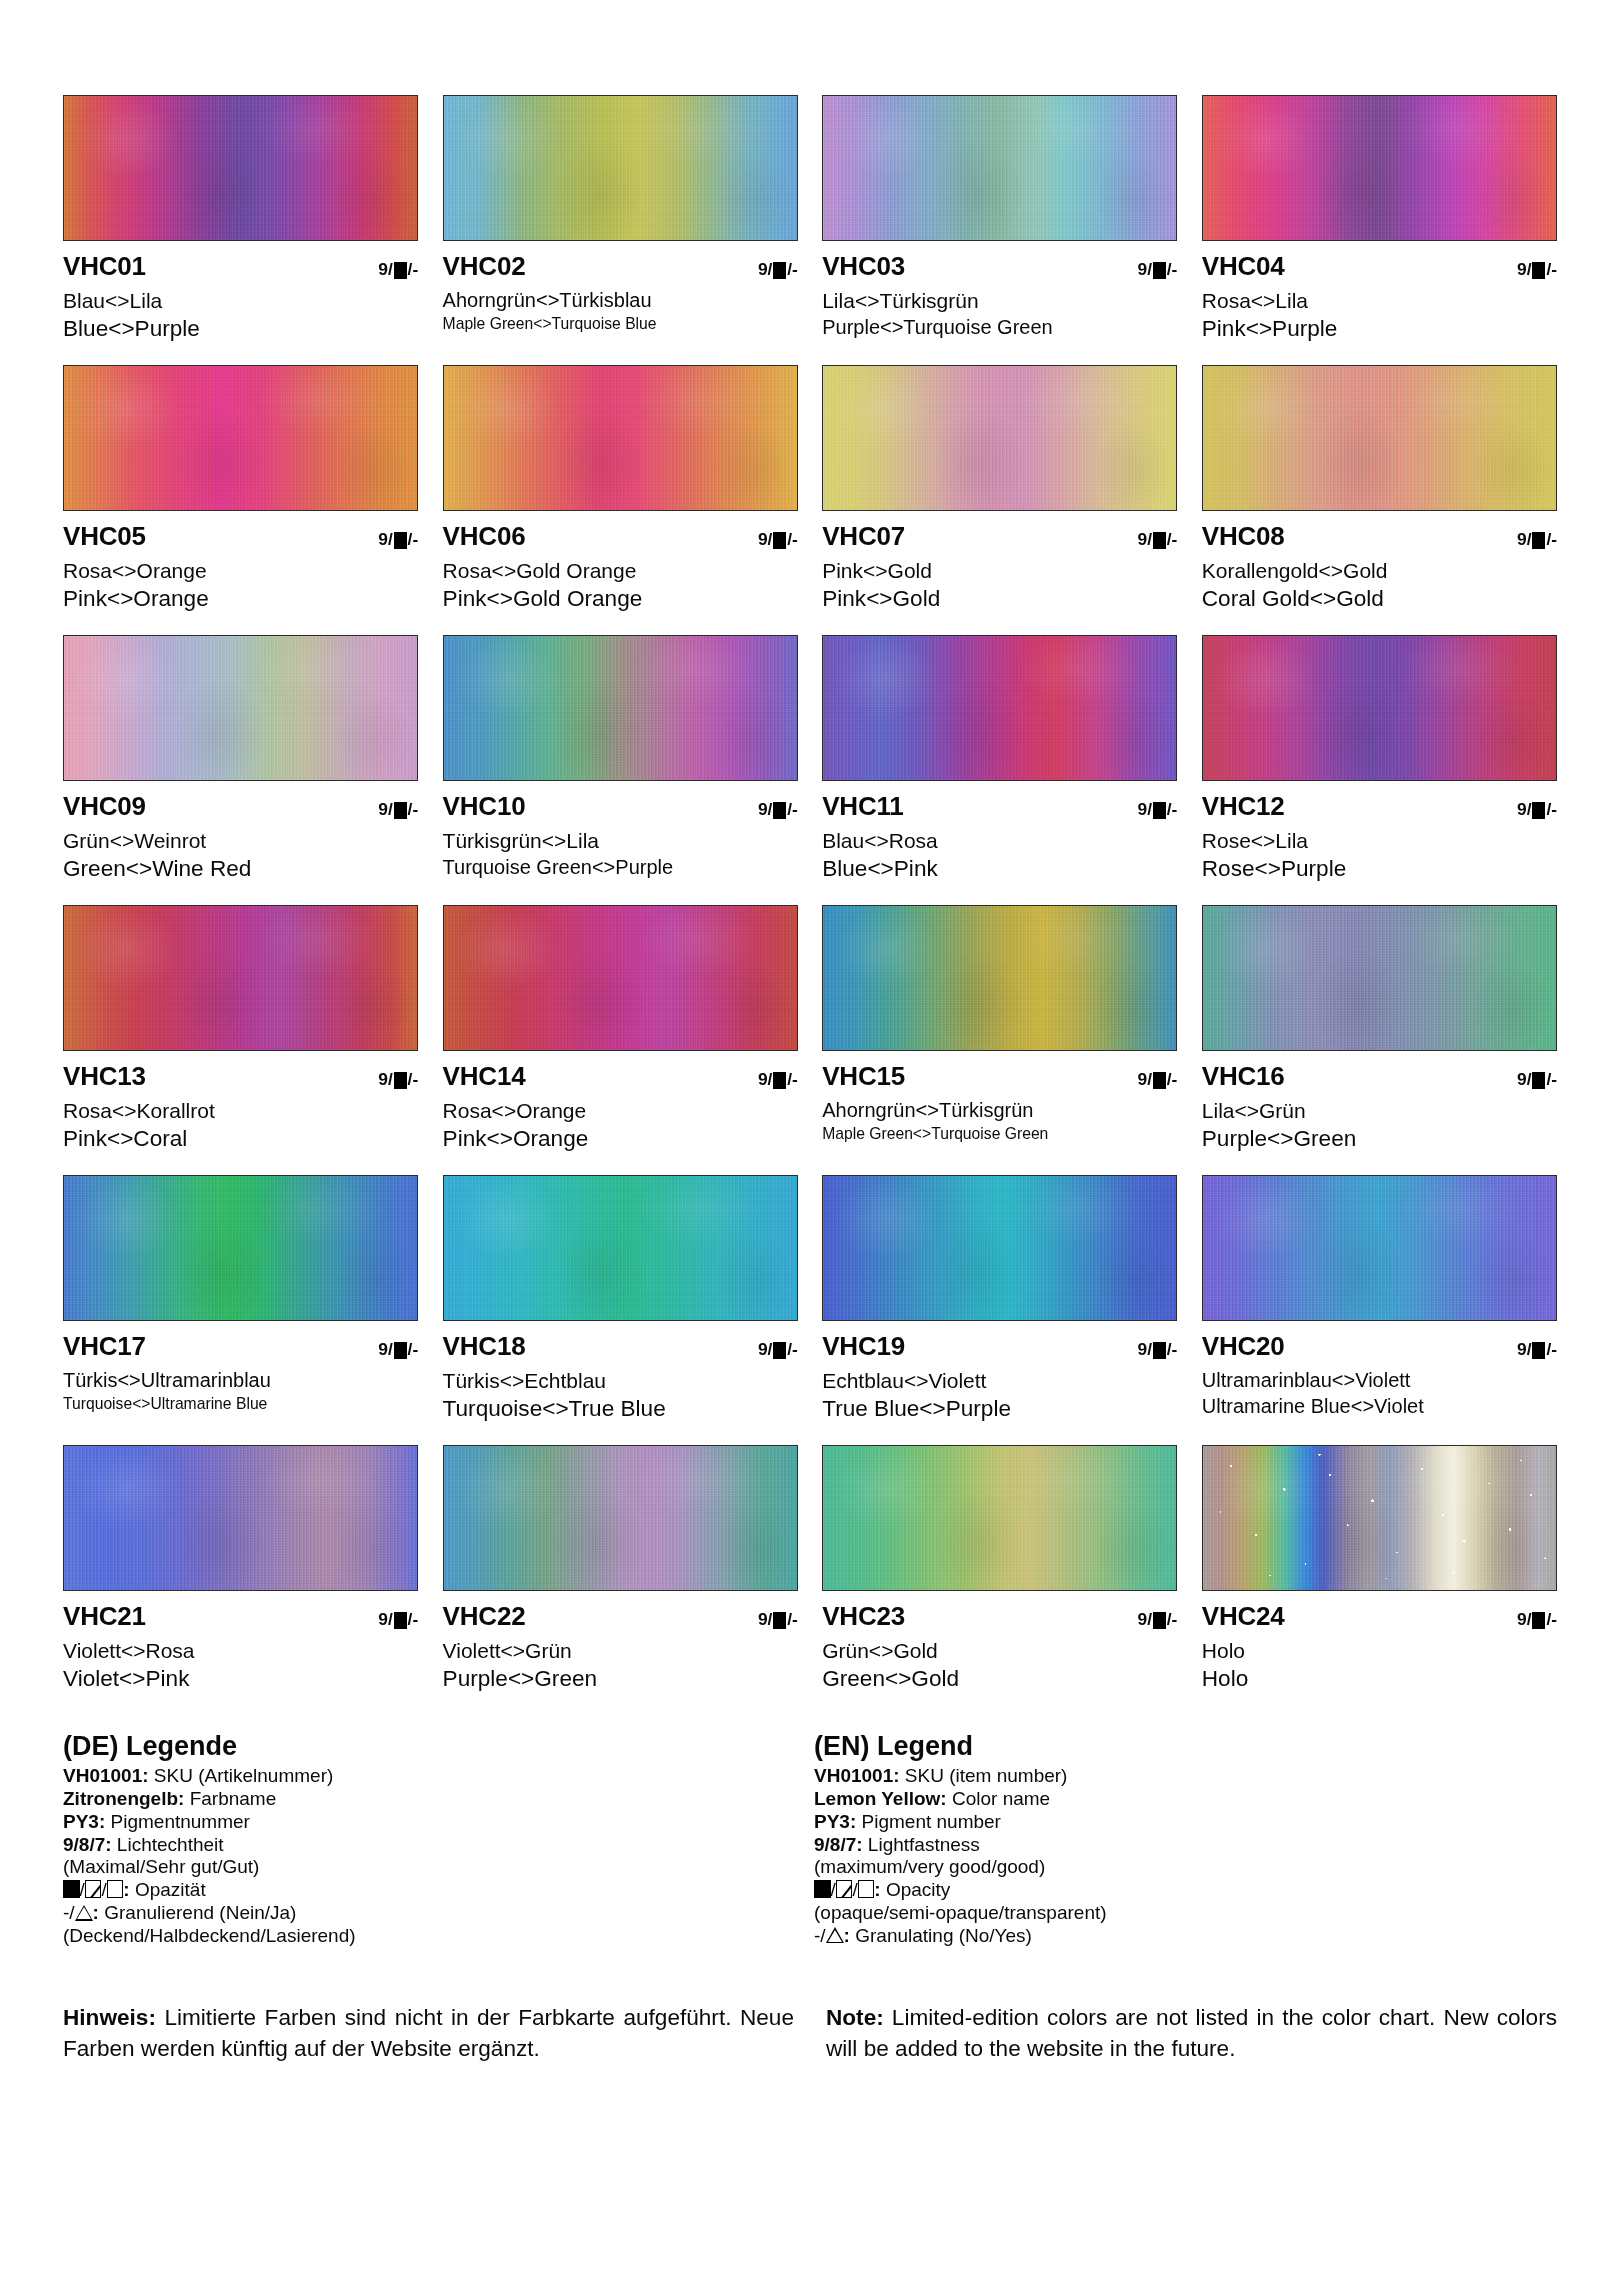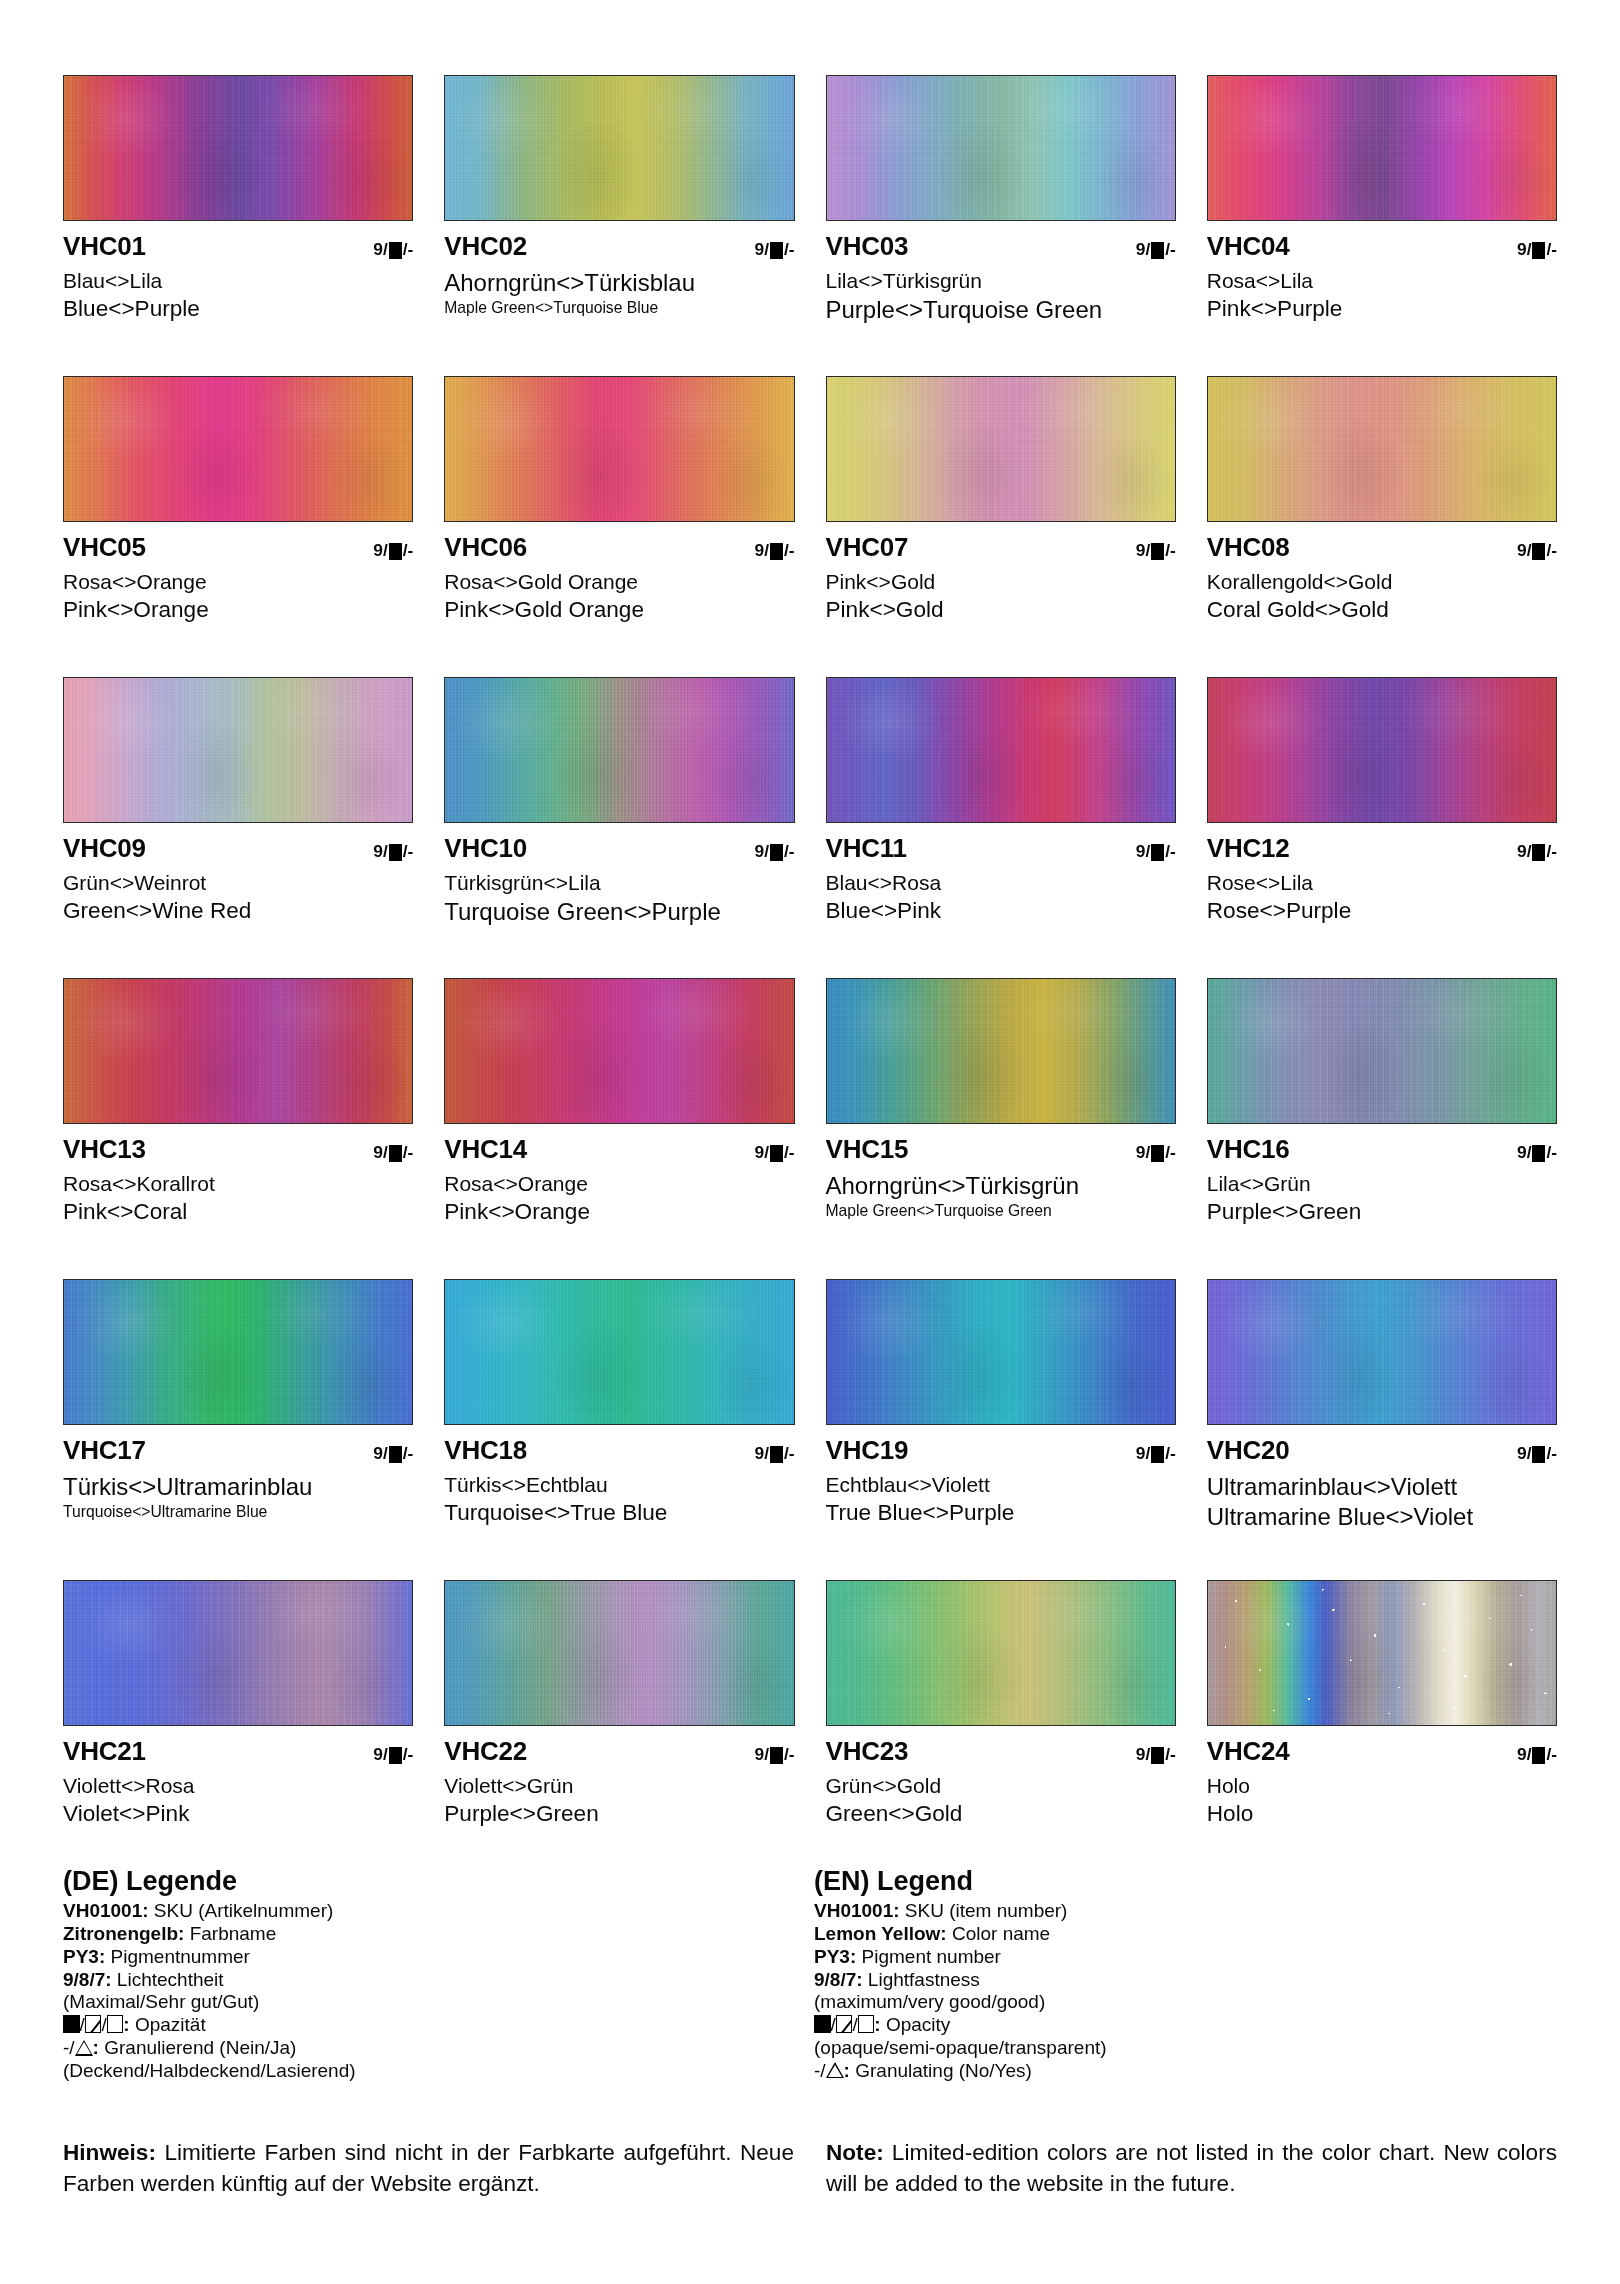--- a/index.html
+++ b/index.html
@@ -19,22 +19,21 @@
     height: 2284px;
     padding: 0 63px;
   }
 
   
   .grid {
     display: grid;
     grid-template-columns: repeat(4, 1fr);
     column-gap: 24.4px;
     row-gap: 0px;
-    padding-top: 75px;
-    gap: 31px;
+    padding-top: 95px;
   }
 
   .cell {
     width: 100%;
     height: 270px;
     position: relative;
   }
 
   .swatch {
     width: 100%;
@@ -141,21 +140,21 @@
     line-height: 1.18;
     margin-top: 6.1px;
     white-space: nowrap;
   }
   .name-en {
     font-size: 22.6px;
     line-height: 1.18;
     margin-top: 1.7px;
     white-space: nowrap;
   }
-  .name-de.small, .name-en.small { font-size: 24px; }
+  .name-de.small, .name-en.small { font-size: 20px; }
   .name-de.xsmall, .name-en.xsmall { font-size: 15.7px; }
 
   
   .legend-wrap {
     display: grid;
     grid-template-columns: 1fr 1fr;
     column-gap: 8px;
     margin-top: 15.7px;
   }
 

